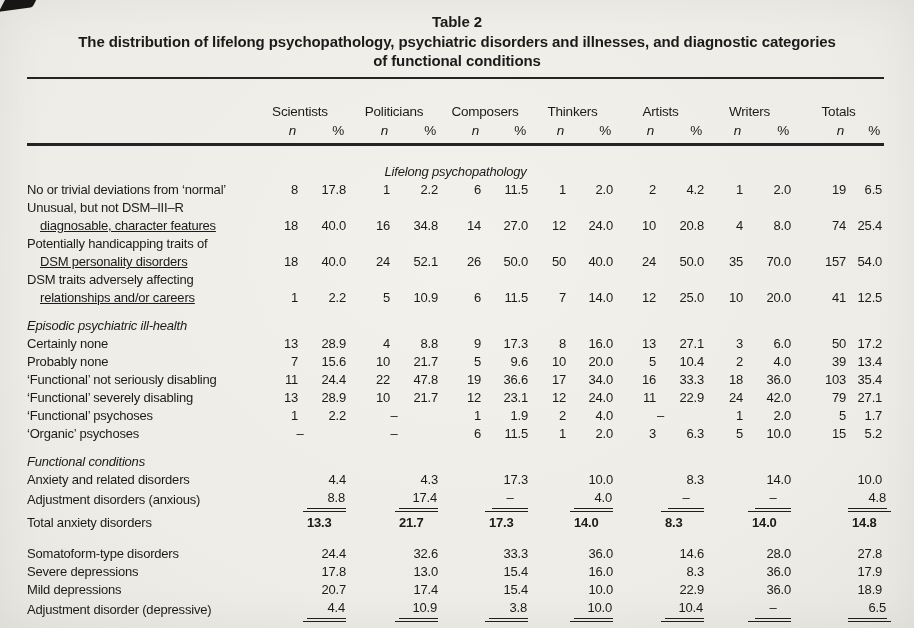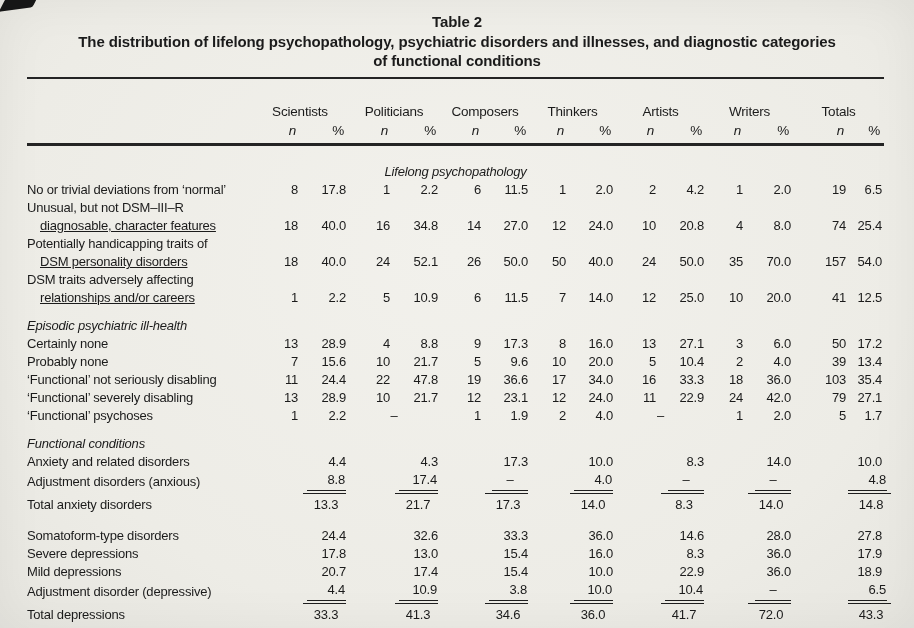--- a/index.html
+++ b/index.html
@@ -43,21 +43,21 @@
   td.lbl .l2{padding-left:13px;text-decoration:underline;}
   td.n,td.p{text-align:right;padding-right:2px;white-space:nowrap;}
   td.dashpair{text-align:center;}
   tr.sec td{font-style:italic;padding-top:9px;line-height:19px;}
   tr.sec.first td{padding-top:16px;text-align:center;}
   tr.gaprow td{padding-top:8px;}
   tr.sumrow td{padding-bottom:2px;}
   tr.totrow td{padding-bottom:5px;}
   .u{display:inline-block;min-width:34px;text-align:right;border-bottom:1.5px solid #1e1e1e;padding:0 1px 1px 4px;}
   .u.c{text-align:center;padding-left:1px;}
-  .t{display:inline-block;min-width:38px;text-align:center;border-top:1.5px solid #1e1e1e;padding:2px 1px 0 4px;}
+  .t{display:inline-block;min-width:38px;text-align:left;border-top:1.5px solid #1e1e1e;padding:2px 1px 0 4px;font-weight:bold;}
   .dash{display:inline-block;}
 </style>
 </head>
 <body>
 
 <div class="page">
   <div class="corner-smudge"></div>
   <div class="caption">
     <div class="cap-num">Table 2</div>
     <div class="cap-title">The distribution of lifelong psychopathology, psychiatric disorders and illnesses, and diagnostic categories</div>
@@ -283,20 +283,37 @@
           <td class="n">1</td>
           <td class="p">1.9</td>
           <td class="n">2</td>
           <td class="p">4.0</td>
           <td class="dashpair" colspan="2"><span class="dash">–</span></td>
           <td class="n">1</td>
           <td class="p">2.0</td>
           <td class="n">5</td>
           <td class="p">1.7</td>
         </tr>
+        <tr>
+          <td class="lbl">
+            <div>‘Organic’ psychoses</div>
+          </td>
+          <td class="dashpair" colspan="2"><span class="dash">–</span></td>
+          <td class="dashpair" colspan="2"><span class="dash">–</span></td>
+          <td class="n">6</td>
+          <td class="p">11.5</td>
+          <td class="n">1</td>
+          <td class="p">2.0</td>
+          <td class="n">3</td>
+          <td class="p">6.3</td>
+          <td class="n">5</td>
+          <td class="p">10.0</td>
+          <td class="n">15</td>
+          <td class="p">5.2</td>
+        </tr>
         <tr class="sec">
           <td colspan="15">Functional conditions</td>
         </tr>
         <tr>
           <td class="lbl">
             <div>Anxiety and related disorders</div>
           </td>
           <td class="n"></td>
           <td class="p">4.4</td>
           <td class="n"></td>

